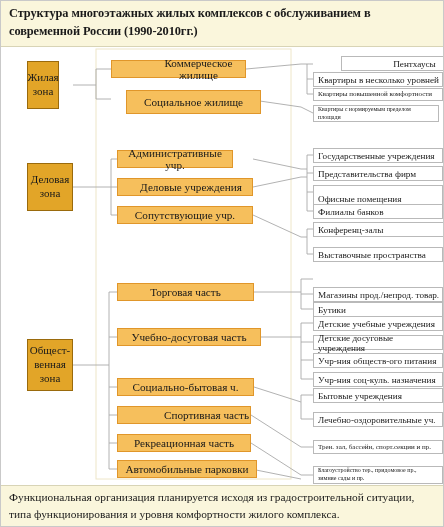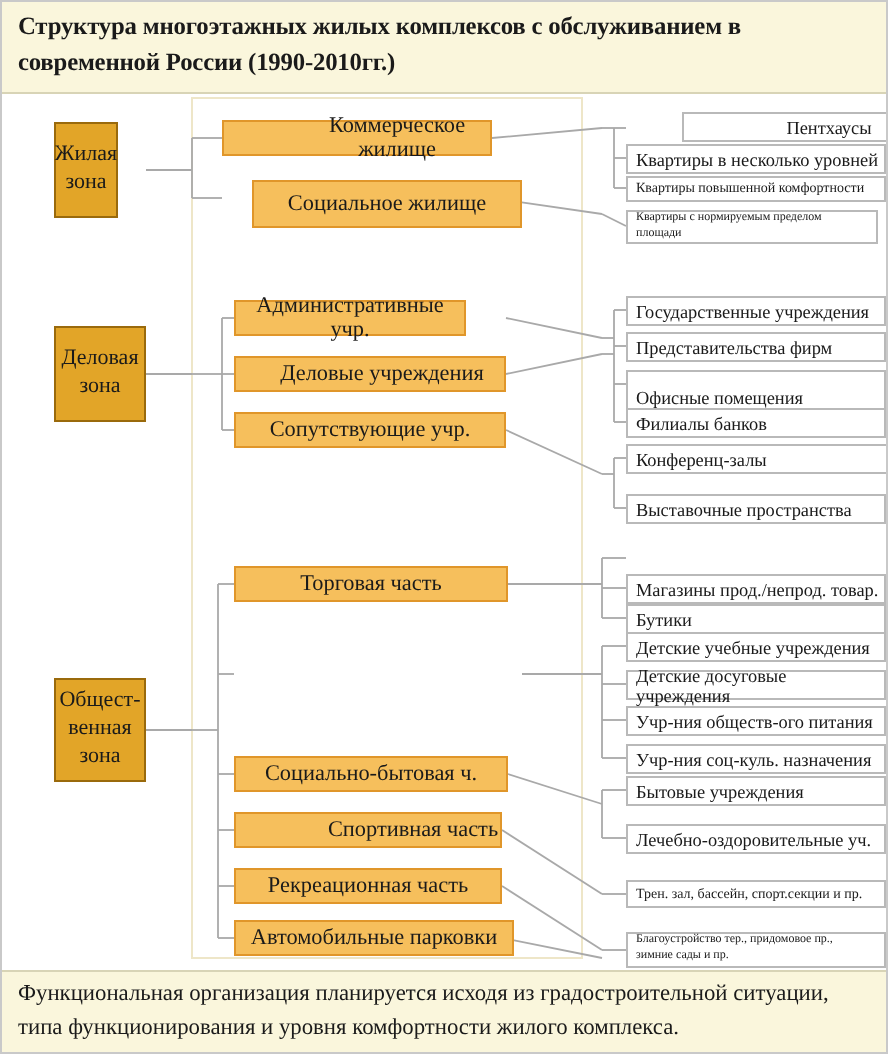--- a/index.html
+++ b/index.html
@@ -180,20 +180,21 @@
     </div>
 
     <div class="box mid" style="left:110px;top:13px;width:135px;height:18px;padding-left:40px;">Коммерческое жилище</div>
     <div class="box mid" style="left:110px;top:43px;width:135px;height:24px;margin-left:15px;">Социальное жилище</div>
 
     <div class="box mid" style="left:116px;top:103px;width:116px;height:18px;">Административные учр.</div>
     <div class="box mid" style="left:116px;top:131px;width:136px;height:18px;padding-left:12px;">Деловые учреждения</div>
     <div class="box mid" style="left:116px;top:159px;width:136px;height:18px;">Сопутствующие учр.</div>
 
     <div class="box mid" style="left:116px;top:236px;width:137px;height:18px;">Торговая часть</div>
+    <div class="box mid" style="left:116px;top:281px;width:144px;height:18px;">Учебно-досуговая часть</div>
     <div class="box mid" style="left:116px;top:331px;width:137px;height:18px;">Социально-бытовая ч.</div>
     <div class="box mid" style="left:116px;top:359px;width:134px;height:18px;padding-left:45px;">Спортивная часть</div>
     <div class="box mid" style="left:116px;top:387px;width:134px;height:18px;">Рекреационная часть</div>
     <div class="box mid" style="left:116px;top:413px;width:140px;height:18px;">Автомобильные парковки</div>
 
     <div class="box leaf" style="left:312px;top:9px;width:147px;height:15px;justify-content:center;padding-left:0;margin-left:28px;">Пентхаусы</div>
     <div class="box leaf" style="left:312px;top:25px;width:130px;height:15px;">Квартиры в несколько уровней</div>
     <div class="box leaf small" style="left:312px;top:41px;width:130px;height:13px;">Квартиры повышенной комфортности</div>
     <div class="box leaf tiny two-line" style="left:312px;top:58px;width:126px;height:17px;flex-direction:column;align-items:flex-start;justify-content:center;">
       <span>Квартиры с нормируемым пределом</span>

